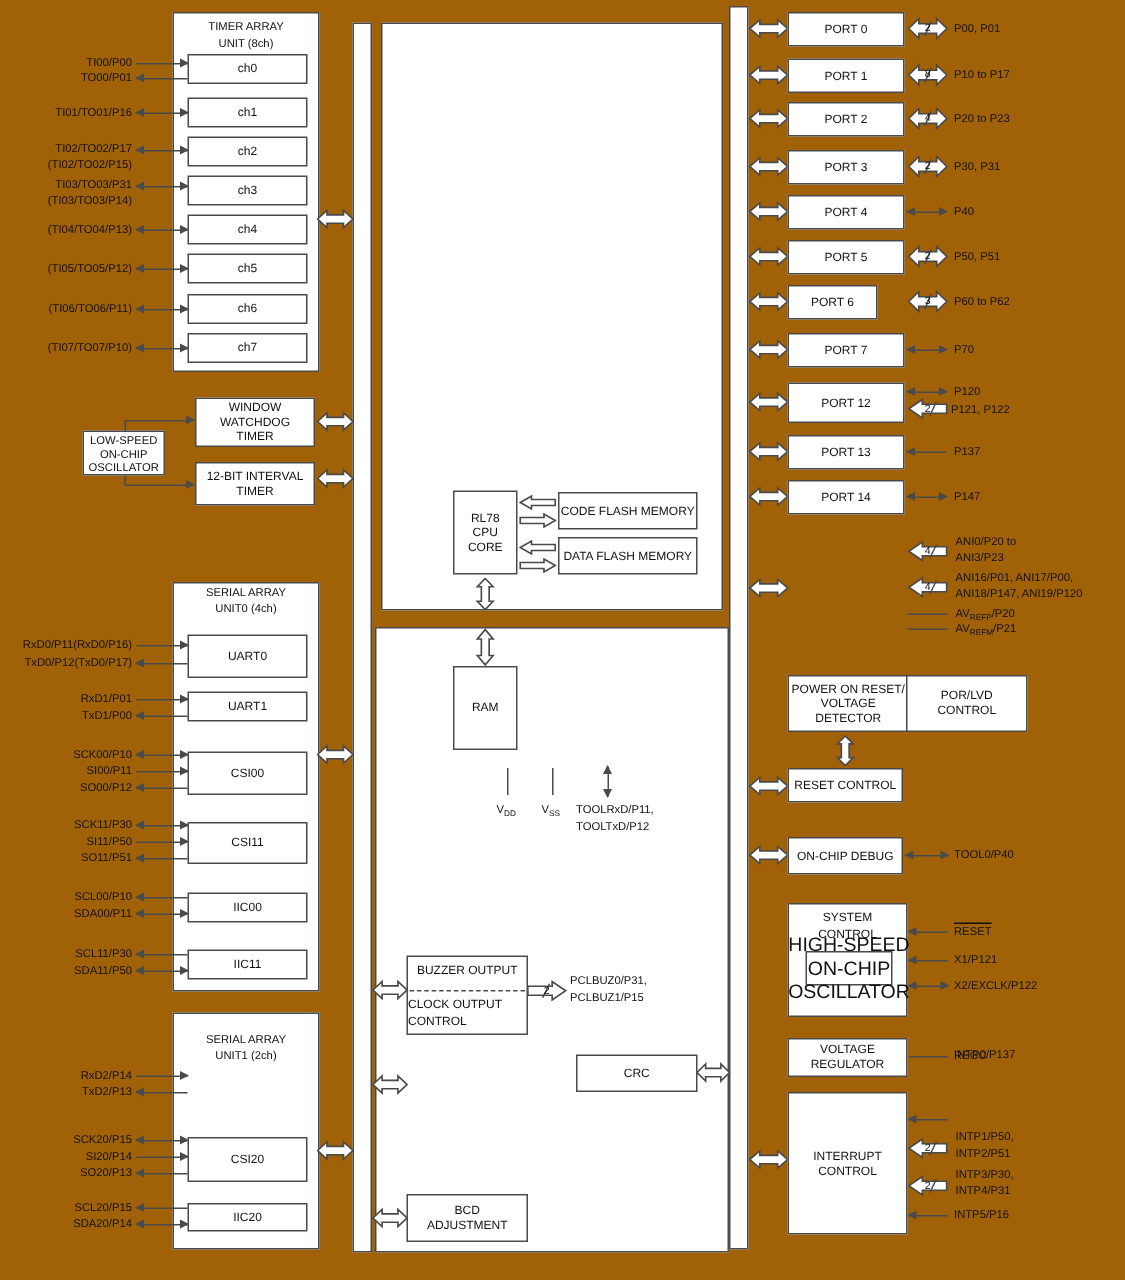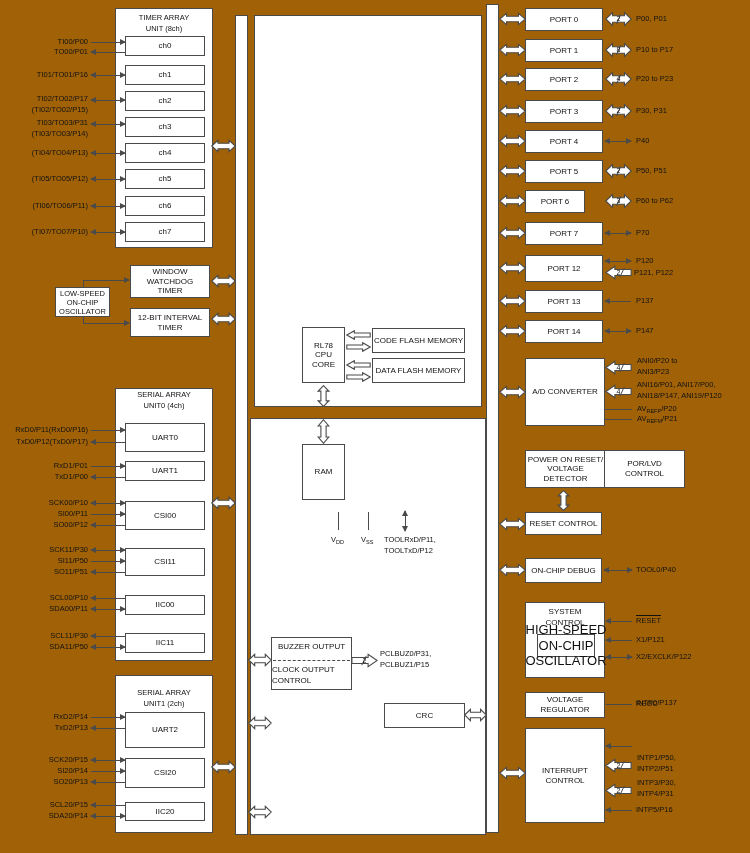--- a/index.html
+++ b/index.html
@@ -164,21 +164,20 @@
   <div class="ta hl" style="left:91px;top:636px;width:34px"></div>
   <div class="lbl lr" style="top:642px">SDA11/P50</div>
   <div class="ta hl hr" style="left:91px;top:647px;width:34px"></div>
   <svg class="fat" style="left:211px;top:496px;width:25px;height:14px">
       <use href="#fatH" width="100%" height="100%"></use>
     </svg>
 
   <div class="cont" style="left:115px;top:675px;width:98px;height:158px"></div>
   <div class="lbl lc" style="left:115px;top:688px;width:98px">SERIAL ARRAY
 UNIT1 (2ch)</div>
-  <div class="box" style="left:125px;top:712px;width:80px;height:36px">UART2</div>
   <div class="box" style="left:125px;top:758px;width:80px;height:30px">CSI20</div>
   <div class="box" style="left:125px;top:802px;width:80px;height:19px">IIC20</div>
   <div class="lbl lr" style="top:712px">RxD2/P14</div>
   <div class="ta hr" style="left:91px;top:717px;width:34px"></div>
   <div class="lbl lr" style="top:723px">TxD2/P13</div>
   <div class="ta hl" style="left:91px;top:728px;width:34px"></div>
   <div class="lbl lr" style="top:755px">SCK20/P15</div>
   <div class="ta hl hr" style="left:91px;top:760px;width:34px"></div>
   <div class="lbl lr" style="top:766px">SI20/P14</div>
   <div class="ta hr" style="left:91px;top:771px;width:34px"></div>
@@ -238,20 +237,22 @@
         <use href="#fatR" width="100%" height="100%"></use>
       </svg>
       <span class="num">2</span>
     </div>
   <div class="lbl" style="left:380px;top:649px">PCLBUZ0/P31,
 PCLBUZ1/P15</div>
 
   <svg class="fat" style="left:248px;top:716px;width:24px;height:14px">
       <use href="#fatH" width="100%" height="100%"></use>
     </svg>
+  <div class="box" style="left:271px;top:796px;width:81px;height:32px">BCD
+ADJUSTMENT</div>
   <svg class="fat" style="left:248px;top:805px;width:24px;height:14px">
       <use href="#fatH" width="100%" height="100%"></use>
     </svg>
   <div class="box" style="left:384px;top:703px;width:81px;height:25px">CRC</div>
   <svg class="fat" style="left:464px;top:708px;width:23px;height:14px">
       <use href="#fatH" width="100%" height="100%"></use>
     </svg>
 
   <svg class="fat" style="left:499px;top:12px;width:27px;height:14px">
       <use href="#fatH" width="100%" height="100%"></use>
@@ -363,21 +364,20 @@
   <svg class="fat" style="left:499px;top:324px;width:27px;height:14px">
       <use href="#fatH" width="100%" height="100%"></use>
     </svg>
   <div class="box" style="left:525px;top:320px;width:78px;height:23px">PORT 14</div>
   <div class="ta hl hr" style="left:605px;top:331px;width:26px"></div>
   <div class="lbl" style="left:636px;top:326px">P147</div>
 
   <svg class="fat" style="left:499px;top:385px;width:27px;height:14px">
       <use href="#fatH" width="100%" height="100%"></use>
     </svg>
-  <div class="box" style="left:525px;top:358px;width:80px;height:68px">A/D CONVERTER</div>
   <div class="fatn" style="left:605px;top:360px;width:27px;height:15px">
       <svg>
         <use href="#fatL" width="100%" height="100%"></use>
       </svg>
       <span class="num">4</span>
     </div>
   <div class="lbl" style="left:637px;top:356px">ANI0/P20 to
 ANI3/P23</div>
   <div class="fatn" style="left:605px;top:384px;width:27px;height:15px">
       <svg>

